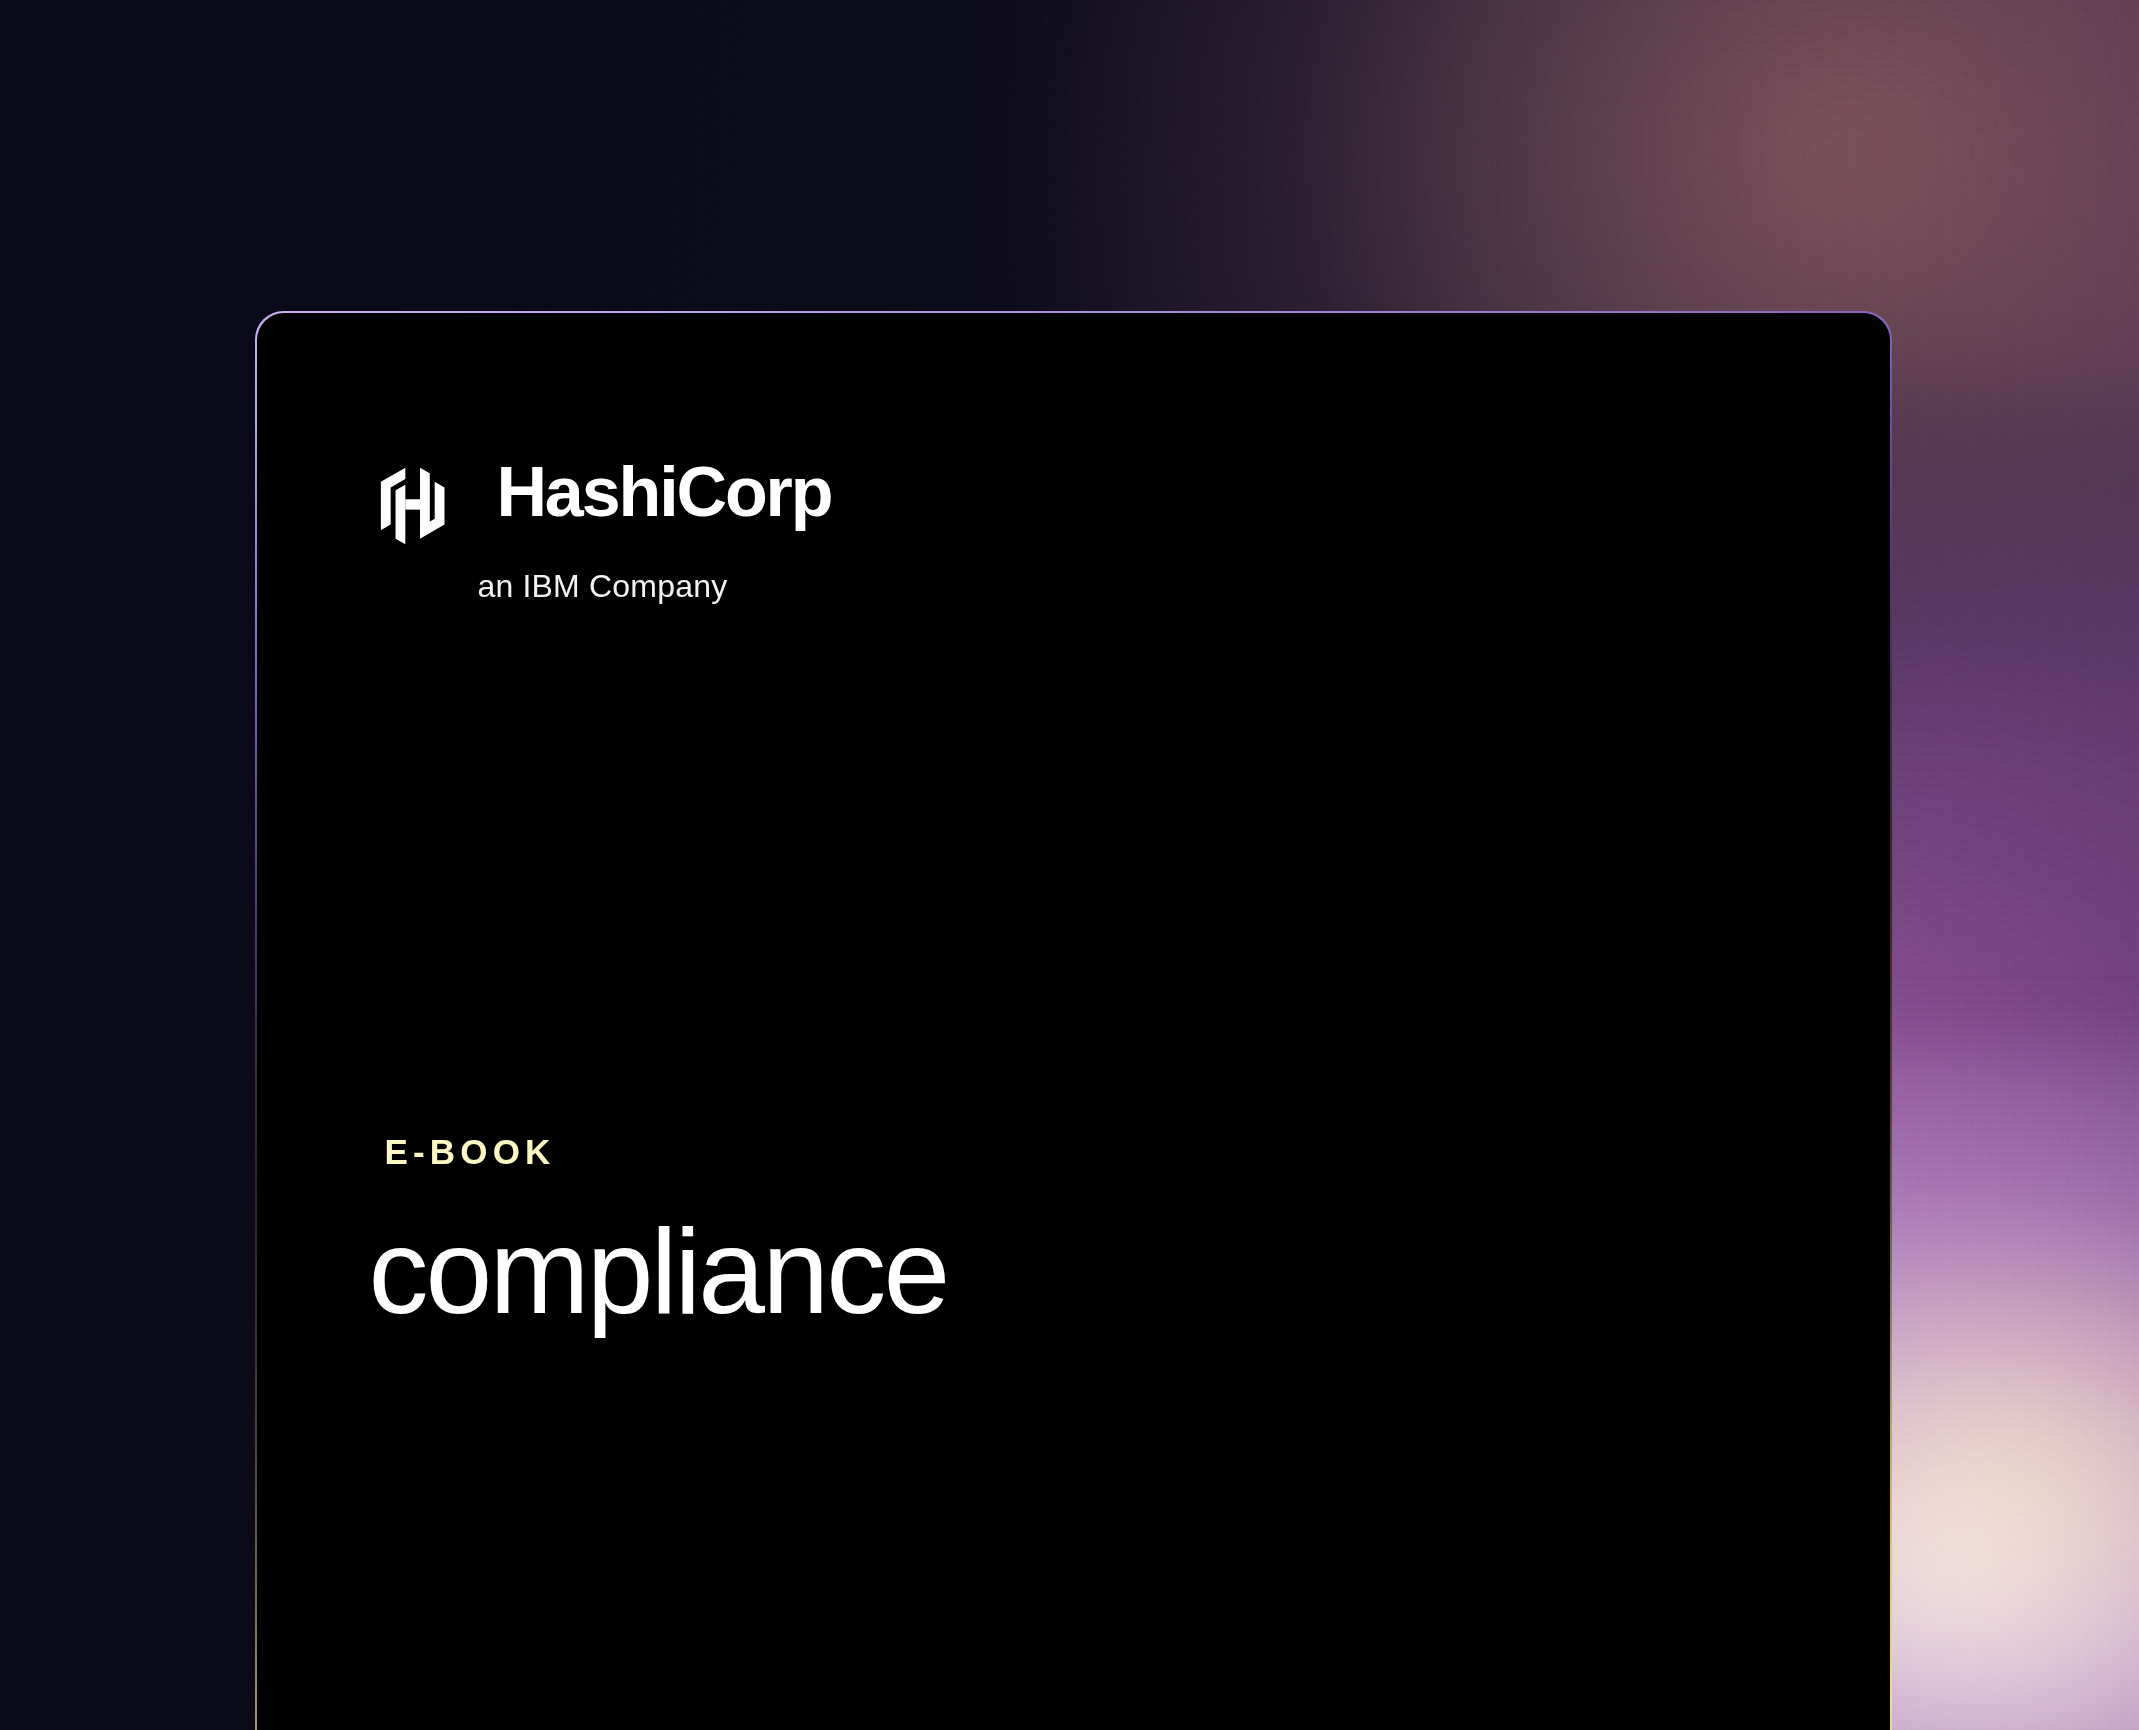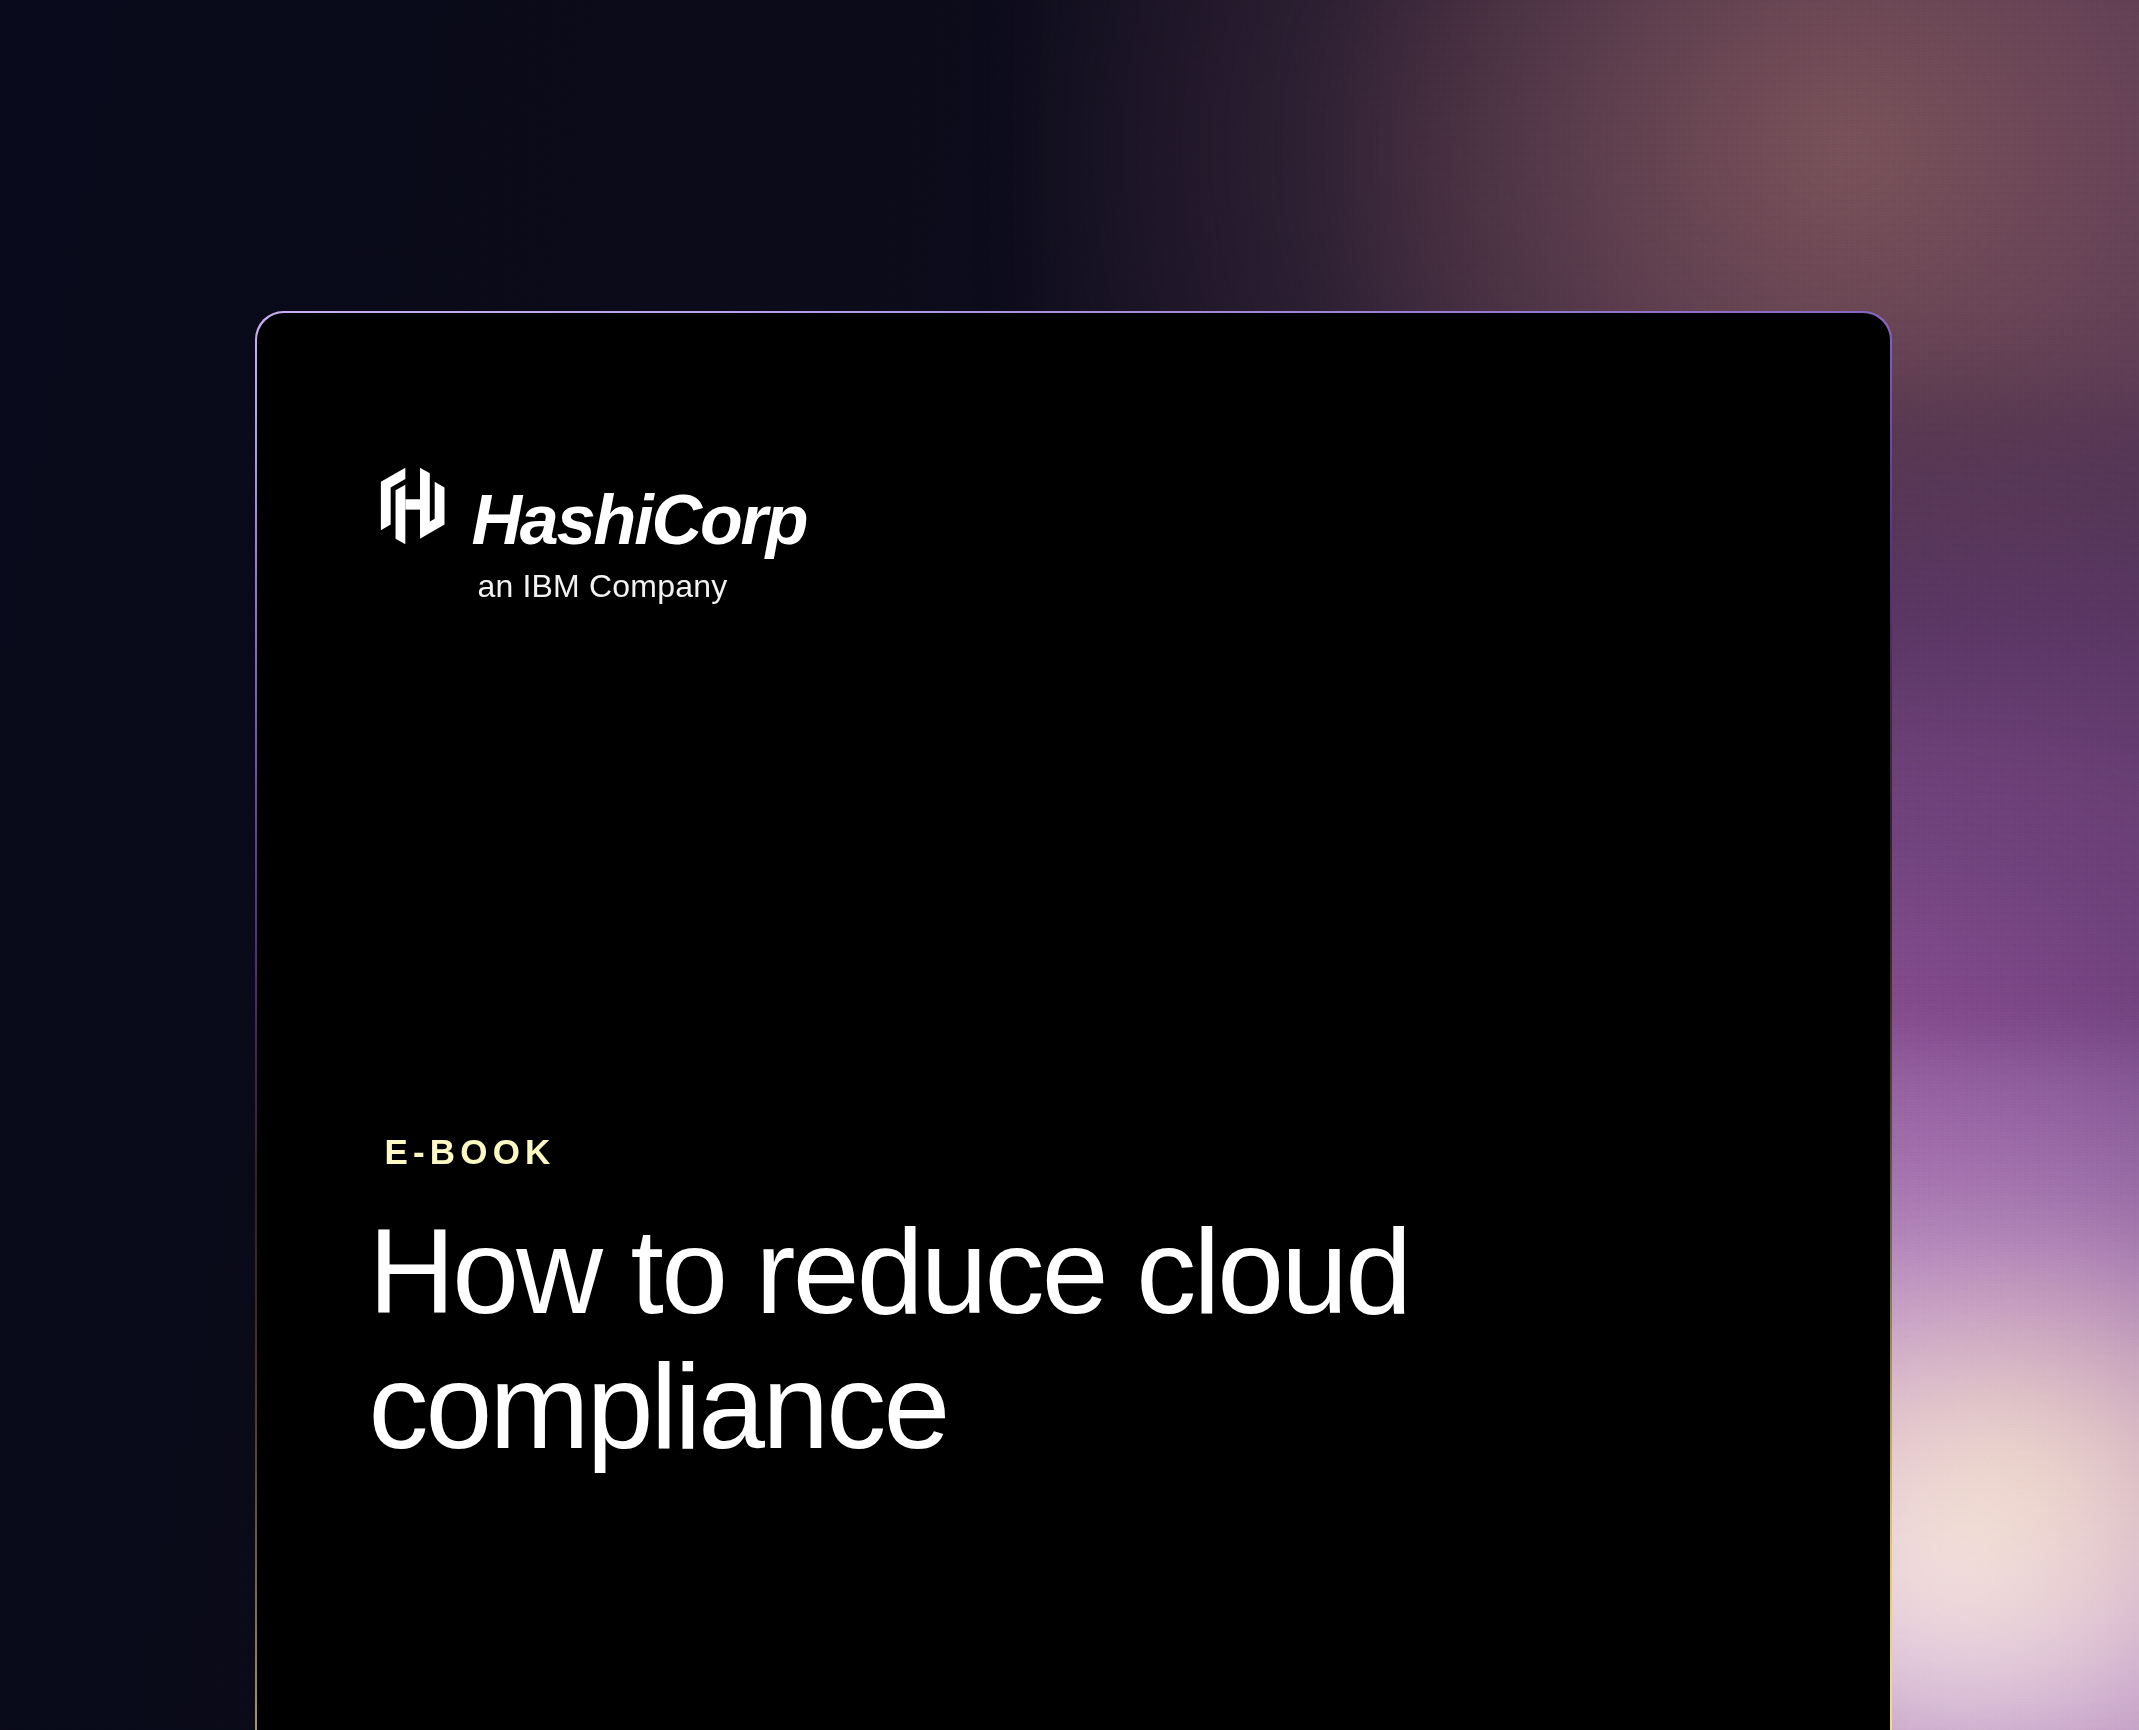--- a/index.html
+++ b/index.html
@@ -198,23 +198,22 @@
 
   
   .logo-block {
     position: absolute;
     left: 0;
     top: 144px;
   }
 
   .logo-row {
     display: flex;
-    align-items: flex-end;
-    gap: 16px;
-    font-style: italic;
+    align-items: flex-start;
+    gap: 41px;
   }
 
   .logo-mark {
     width: 87px;
     height: 98px;
     flex: 0 0 auto;
     display: block;
   }
 
   .logo-word {
@@ -303,21 +302,20 @@
               <path fill="#ffffff" d="M73.6 27.3 L84.4 33.6 L84.4 74.5 L57.4 90.1 L57.4 77.5 L73.6 68.1 Z"></path>
             </svg>
             <span class="logo-word">HashiCorp</span>
           </div>
           <div class="logo-sub">an IBM Company</div>
         </div>
 
         <div class="eyebrow">E-BOOK</div>
 
         <h1 class="title">
-          <span class="title-line">How to reduce cloud</span>
           <span class="title-line">compliance</span>
         </h1>
 
       </div>
     </div>
   </div>
 </div>
 
 
 </body></html>

